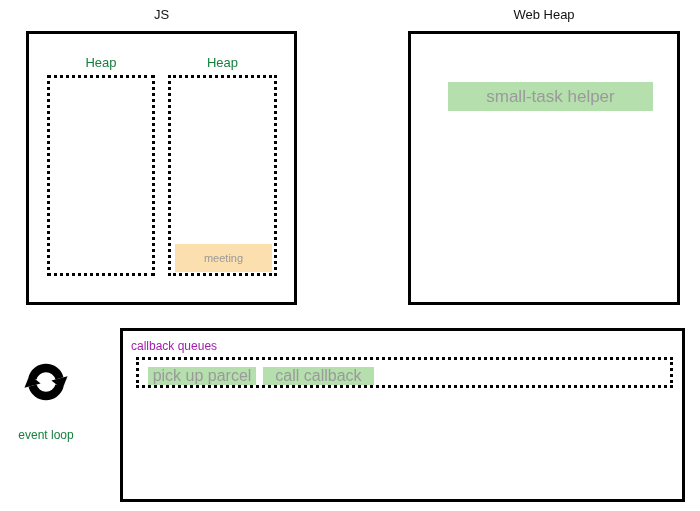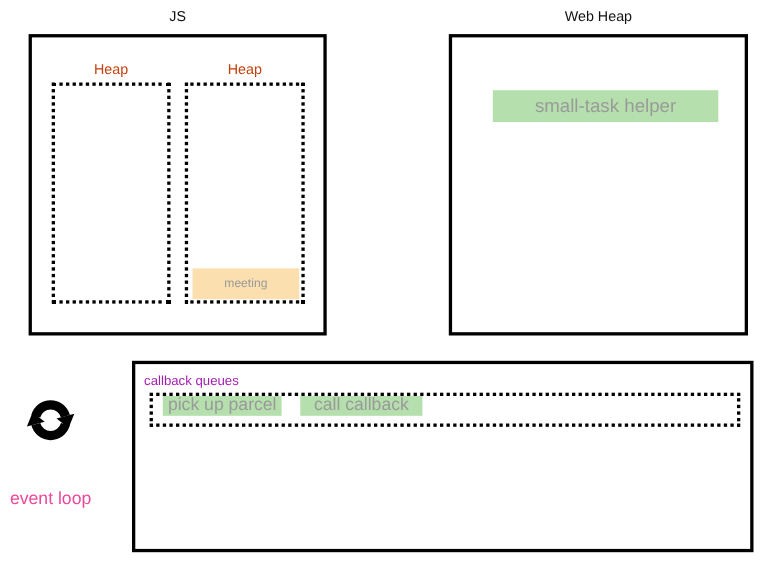--- a/index.html
+++ b/index.html
@@ -27,21 +27,21 @@
     border: 3px solid #000000;
     background: #ffffff;
     box-sizing: border-box;
   }
   .dotted-box {
     border: 3px dotted #000000;
     box-sizing: border-box;
     background: #ffffff;
   }
   .inner-label {
-    color: #c2410c;
+    color: #15803d;
     font-size: 13px;
     text-align: center;
     white-space: nowrap;
   }
   .block {
     box-sizing: border-box;
     display: flex;
     align-items: center;
     justify-content: center;
     color: #9a9a9a;
@@ -51,33 +51,33 @@
   .block.med   { font-size: 16px; }
   .block.small { font-size: 11px; }
 
   .cb-title {
     color: #a21caf;
     font-size: 12px;
     white-space: nowrap;
   }
   .queue-row {
     display: flex;
-    align-items: flex-start;
-    gap: 17px;
+    align-items: flex-end;
+    gap: 7px;
   }
   .event-loop-wrap {
     display: flex;
     flex-direction: column;
     align-items: center;
     width: 76px;
   }
   .event-loop-label {
-    color: #ec4899;
-    font-size: 16px;
-    margin-top: 32px;
+    color: #15803d;
+    font-size: 12px;
+    margin-top: 16px;
     white-space: nowrap;
   }
 </style>
 </head>
 <body>
 
 <div class="canvas">
 
   <div class="abs section-title" style="left:26px; top:7px; width:271px;">JS</div>
 

